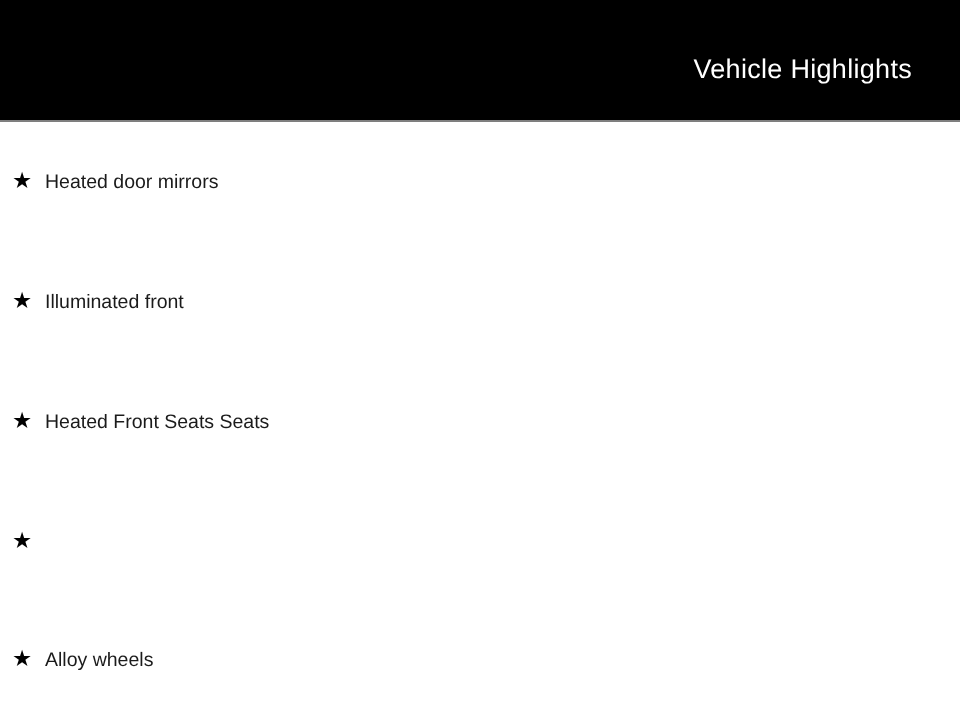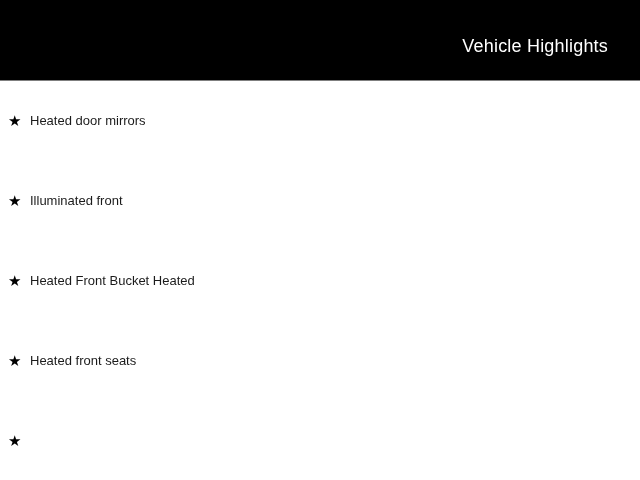--- a/index.html
+++ b/index.html
@@ -68,24 +68,24 @@
     <span class="label">Heated door mirrors</span>
   </div>
 
   <div class="item">
     <span class="star">★</span>
     <span class="label">Illuminated front</span>
   </div>
 
   <div class="item">
     <span class="star">★</span>
-    <span class="label">Heated Front Bucket Heated</span>
-  </div>
-
-  <div class="item">
-    <span class="star">★</span>
-    <span class="label">Heated front seats</span>
+    <span class="label">Heated Front Seats Seats</span>
   </div>
 
   <div class="item">
     <span class="star">★</span>
   </div>
+
+  <div class="item">
+    <span class="star">★</span>
+    <span class="label">Alloy wheels</span>
+  </div>
 </div>
 
 </body></html>

